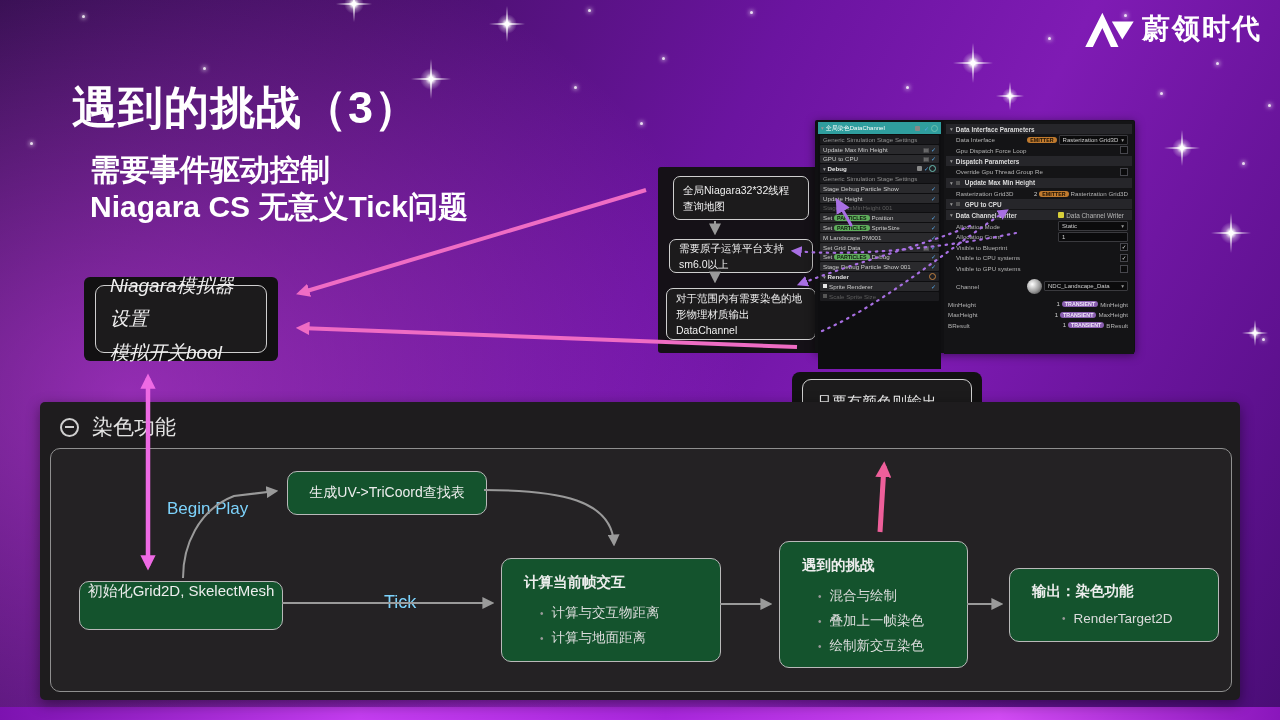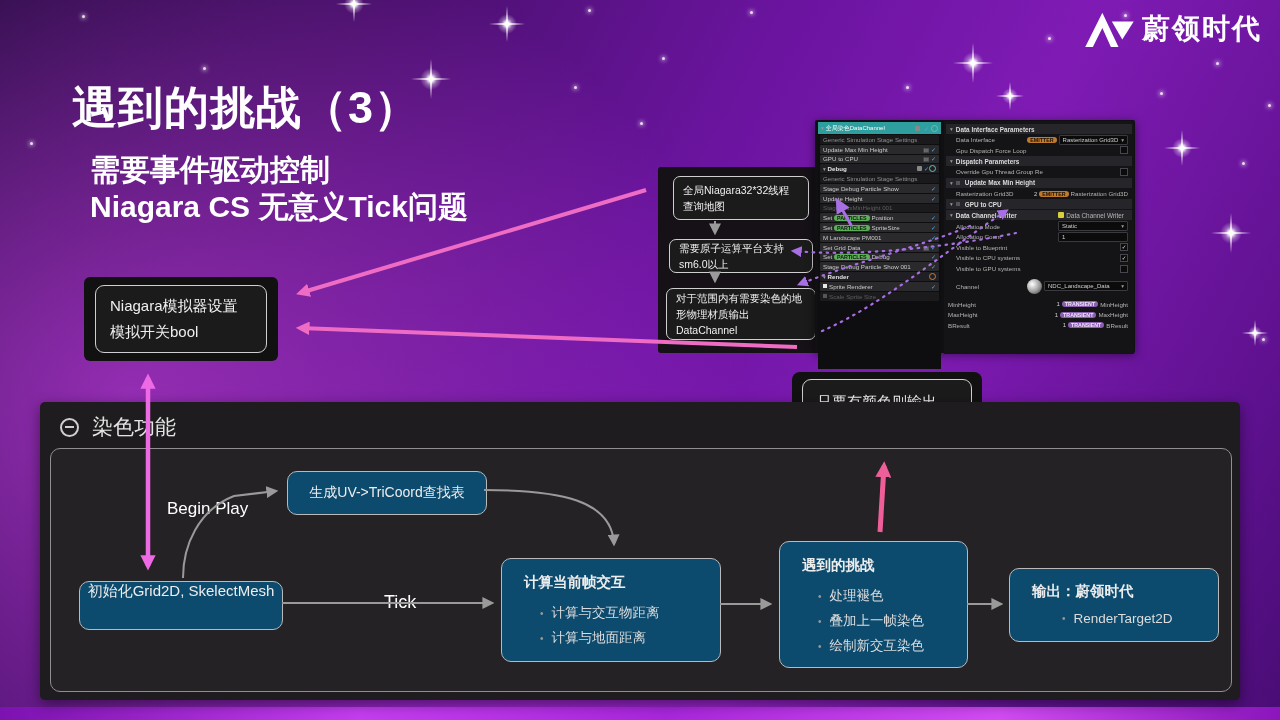--- a/index.html
+++ b/index.html
@@ -59,34 +59,34 @@
   .drow{display:flex;align-items:center;height:9.6px;margin:1px 2px 0 2px;padding-left:10px;font-size:6.2px;color:#b4b4b4;white-space:nowrap;}
   .dval{margin-left:auto;display:flex;align-items:center;gap:2px;margin-right:4px;}
   .ddrop{background:#0b0b0c;border:1px solid #3a3a3e;color:#cfcfcf;font-size:6px;padding:0 3px;height:8px;display:flex;align-items:center;gap:3px;border-radius:1px;}
   .dchk{width:6px;height:6px;background:#0b0b0c;border:1px solid #46464c;color:#e8e8e8;font-size:5.5px;line-height:6px;text-align:center;}
   .caret{font-size:5.5px;color:#9a9a9a;}
   .num{color:#cfcfcf;font-size:6px;}
   .ysq{width:6px;height:6px;background:#d8cf3a;border-radius:1px;}
   .channel-circle{width:15px;height:15px;border-radius:50%;background:radial-gradient(circle at 35% 35%,#fff,#9a9a9a 55%,#2e2e2e);}
   
   #niagara-halo{left:84px;top:277px;width:194px;height:84px;background:#121112;border-radius:6px;}
-  #niagara-box{position:absolute;left:11px;top:8px;width:170px;height:66px;font-size:15px;line-height:1.75;}
+  #niagara-box{position:absolute;left:11px;top:8px;width:170px;height:66px;font-size:19px;line-height:1.75;font-style:italic;}
   #event-halo{left:792px;top:372px;width:190px;height:86px;background:#121112;border-radius:8px;}
   #event-box{position:absolute;left:10px;top:7px;width:168px;height:70px;font-size:15px;line-height:1.8;}
   
   #dye-outer{left:40px;top:402px;width:1200px;height:298px;background:#1e1c1e;border-radius:5px;box-shadow:0 4px 14px rgba(0,0,0,.45);}
   #dye-head{position:absolute;left:20px;top:11px;display:flex;align-items:center;gap:13px;color:#e4e4e4;font-size:21px;}
   .circ-minus{width:15px;height:15px;border:2px solid #cfcfcf;border-radius:50%;position:relative;}
   .circ-minus::after{content:"";position:absolute;left:3px;right:3px;top:50%;height:2px;margin-top:-1px;background:#cfcfcf;}
   #dye-inner{position:absolute;left:10px;top:46px;width:1180px;height:242px;background:#242224;border:1.6px solid #8f8f8f;border-radius:10px;}
-  .fbox{position:absolute;background:#0c4a6e;border:1.6px solid #b9b9b9;border-radius:10px;color:#ededed;}
+  .fbox{position:absolute;background:#14532d;border:1.6px solid #b9b9b9;border-radius:10px;color:#ededed;}
   .fbox .ft{font-size:14.5px;font-weight:bold;}
   .fbox .fb{font-size:13.5px;color:#dcdcdc;display:flex;align-items:center;gap:8px;}
   .fb .dot{color:#9a9a9a;font-size:10px;}
-  .flabel{position:absolute;color:#ffffff;font-size:17px;}
+  .flabel{position:absolute;color:#7dd3fc;font-size:17px;}
   
   #overlay{position:absolute;left:0;top:0;pointer-events:none;}
 </style>
 </head>
 <body>
 <div id="stage">
 
 <div class="st" style="left:82px;top:15px"></div>
 <div class="st" style="left:203px;top:67px"></div>
 <div class="st" style="left:588px;top:9px"></div>
@@ -375,33 +375,33 @@
           </div>
       <div class="fb" style="margin:7px 0 0 38px">
             <span class="dot">•</span>
             <span>计算与地面距离</span>
           </div>
     </div>
     <div class="fbox" style="left:728px;top:92px;width:187px;height:125px">
       <div class="ft" style="margin:14px 0 0 22px">遇到的挑战</div>
       <div class="fb" style="margin:12px 0 0 38px">
             <span class="dot">•</span>
-            <span>处理褪色</span>
+            <span>混合与绘制</span>
           </div>
       <div class="fb" style="margin:7px 0 0 38px">
             <span class="dot">•</span>
             <span>叠加上一帧染色</span>
           </div>
       <div class="fb" style="margin:7px 0 0 38px">
             <span class="dot">•</span>
             <span>绘制新交互染色</span>
           </div>
     </div>
     <div class="fbox" style="left:958px;top:119px;width:208px;height:72px">
-      <div class="ft" style="margin:13px 0 0 22px">输出：蔚领时代</div>
+      <div class="ft" style="margin:13px 0 0 22px">输出：染色功能</div>
       <div class="fb" style="margin:10px 0 0 52px">
             <span class="dot">•</span>
             <span>RenderTarget2D</span>
           </div>
     </div>
   </div>
 </div>
 
 <svg id="overlay" width="1280" height="720" viewBox="0 0 1280 720">
   <defs>

